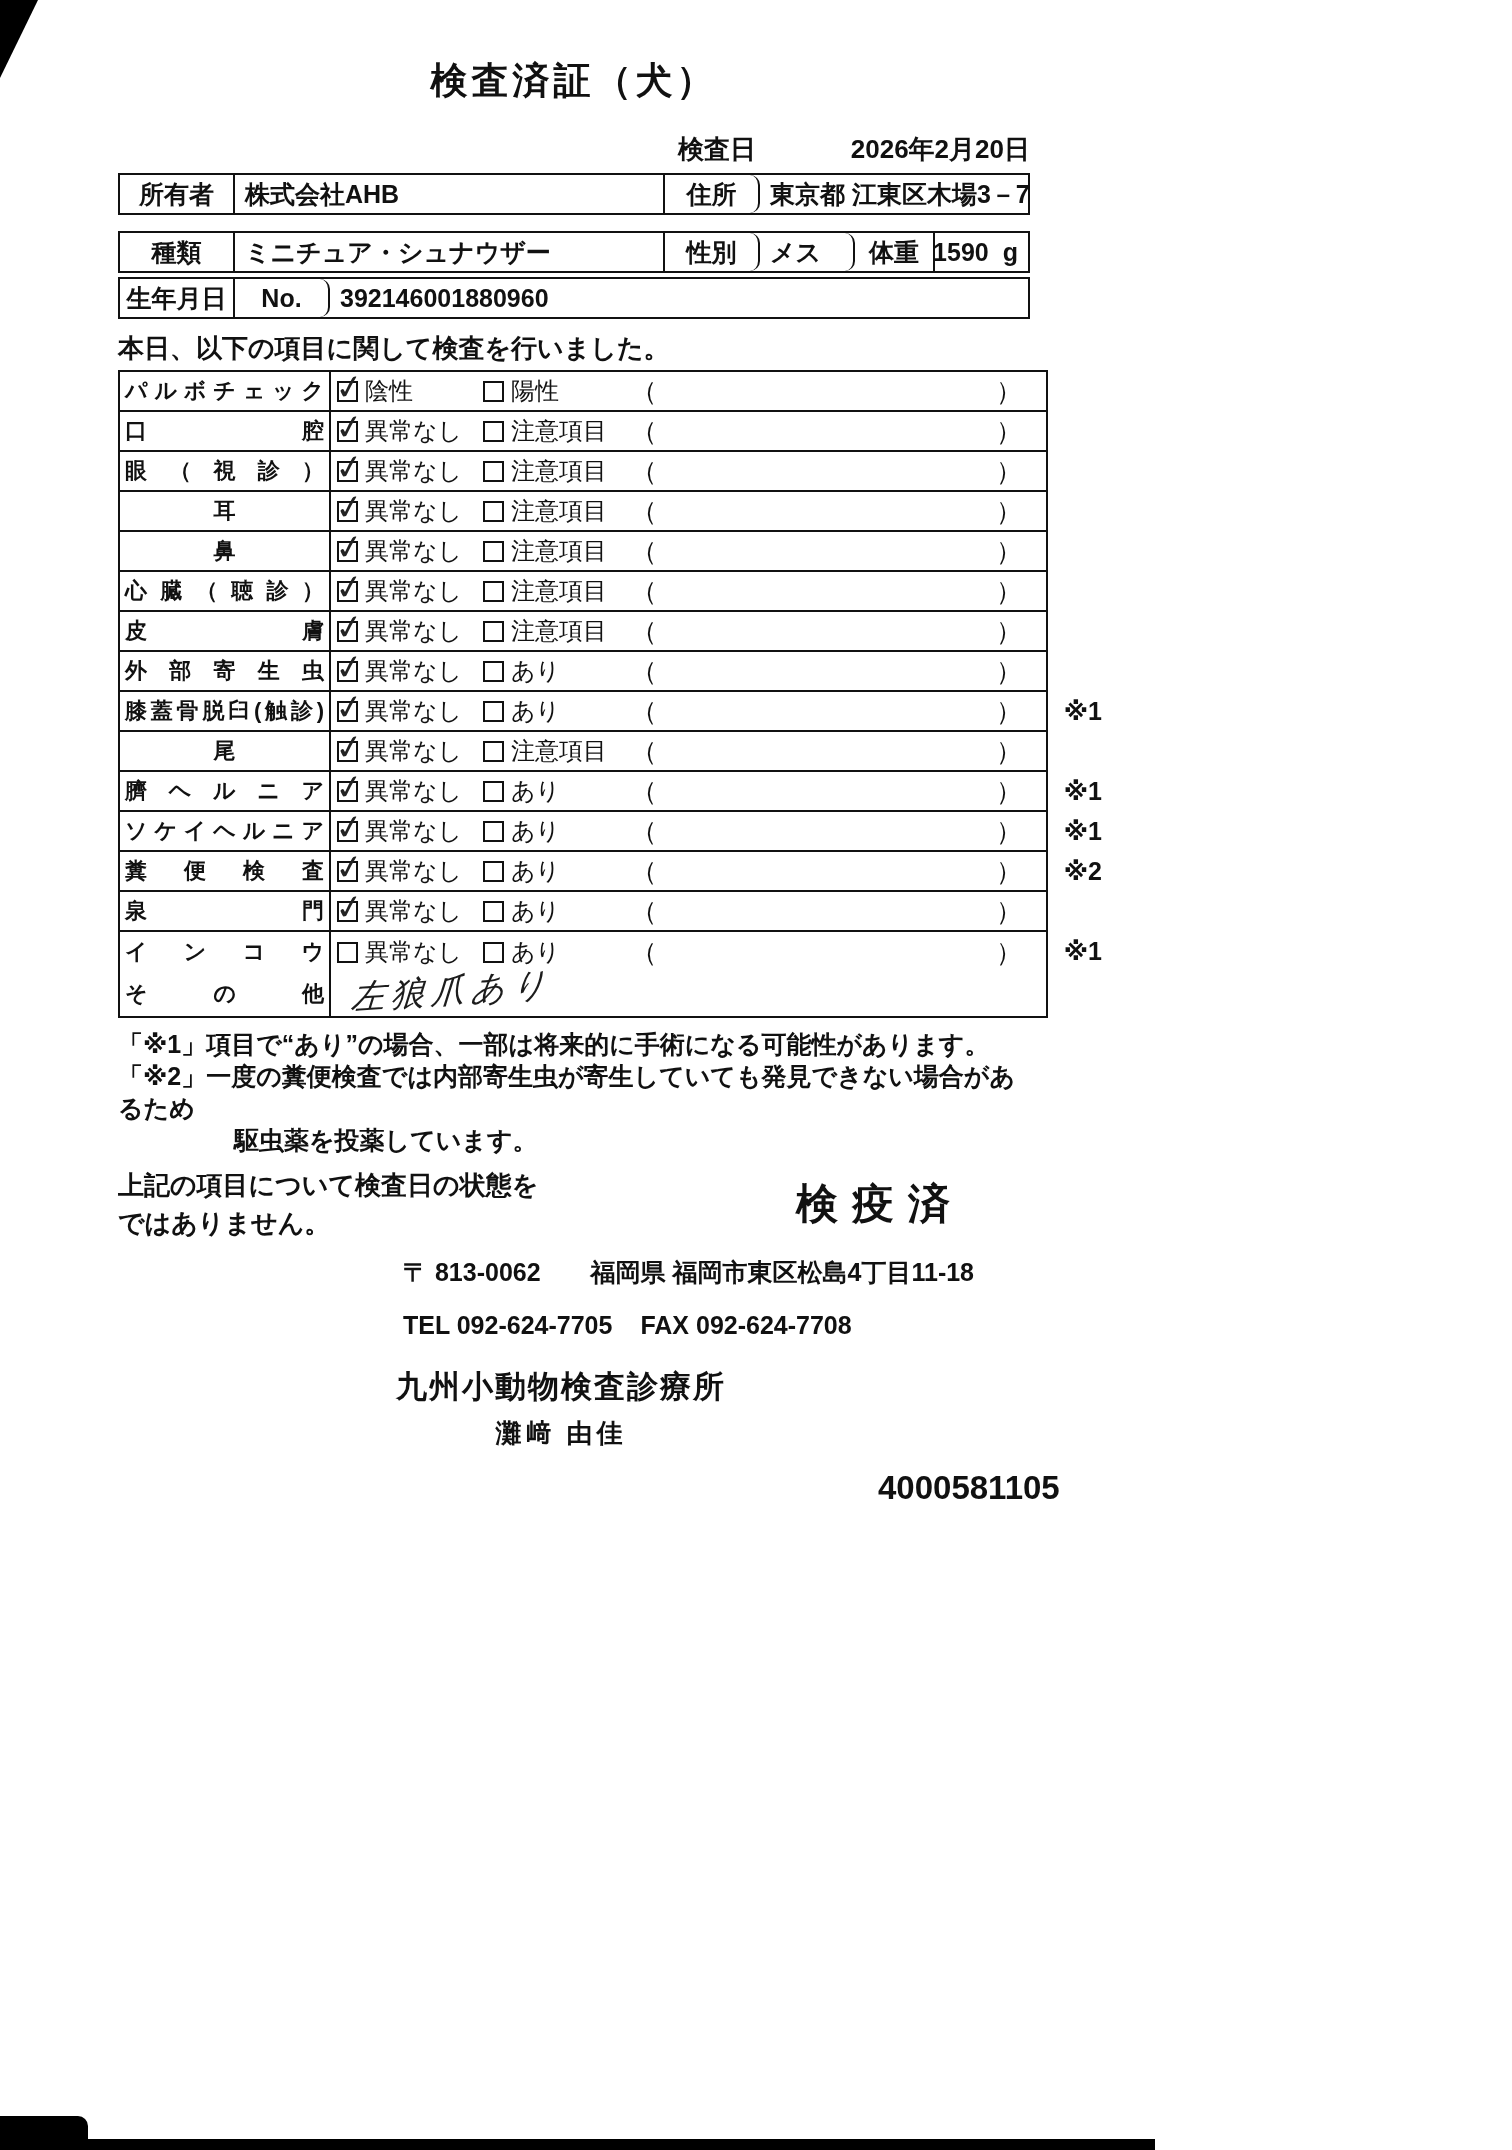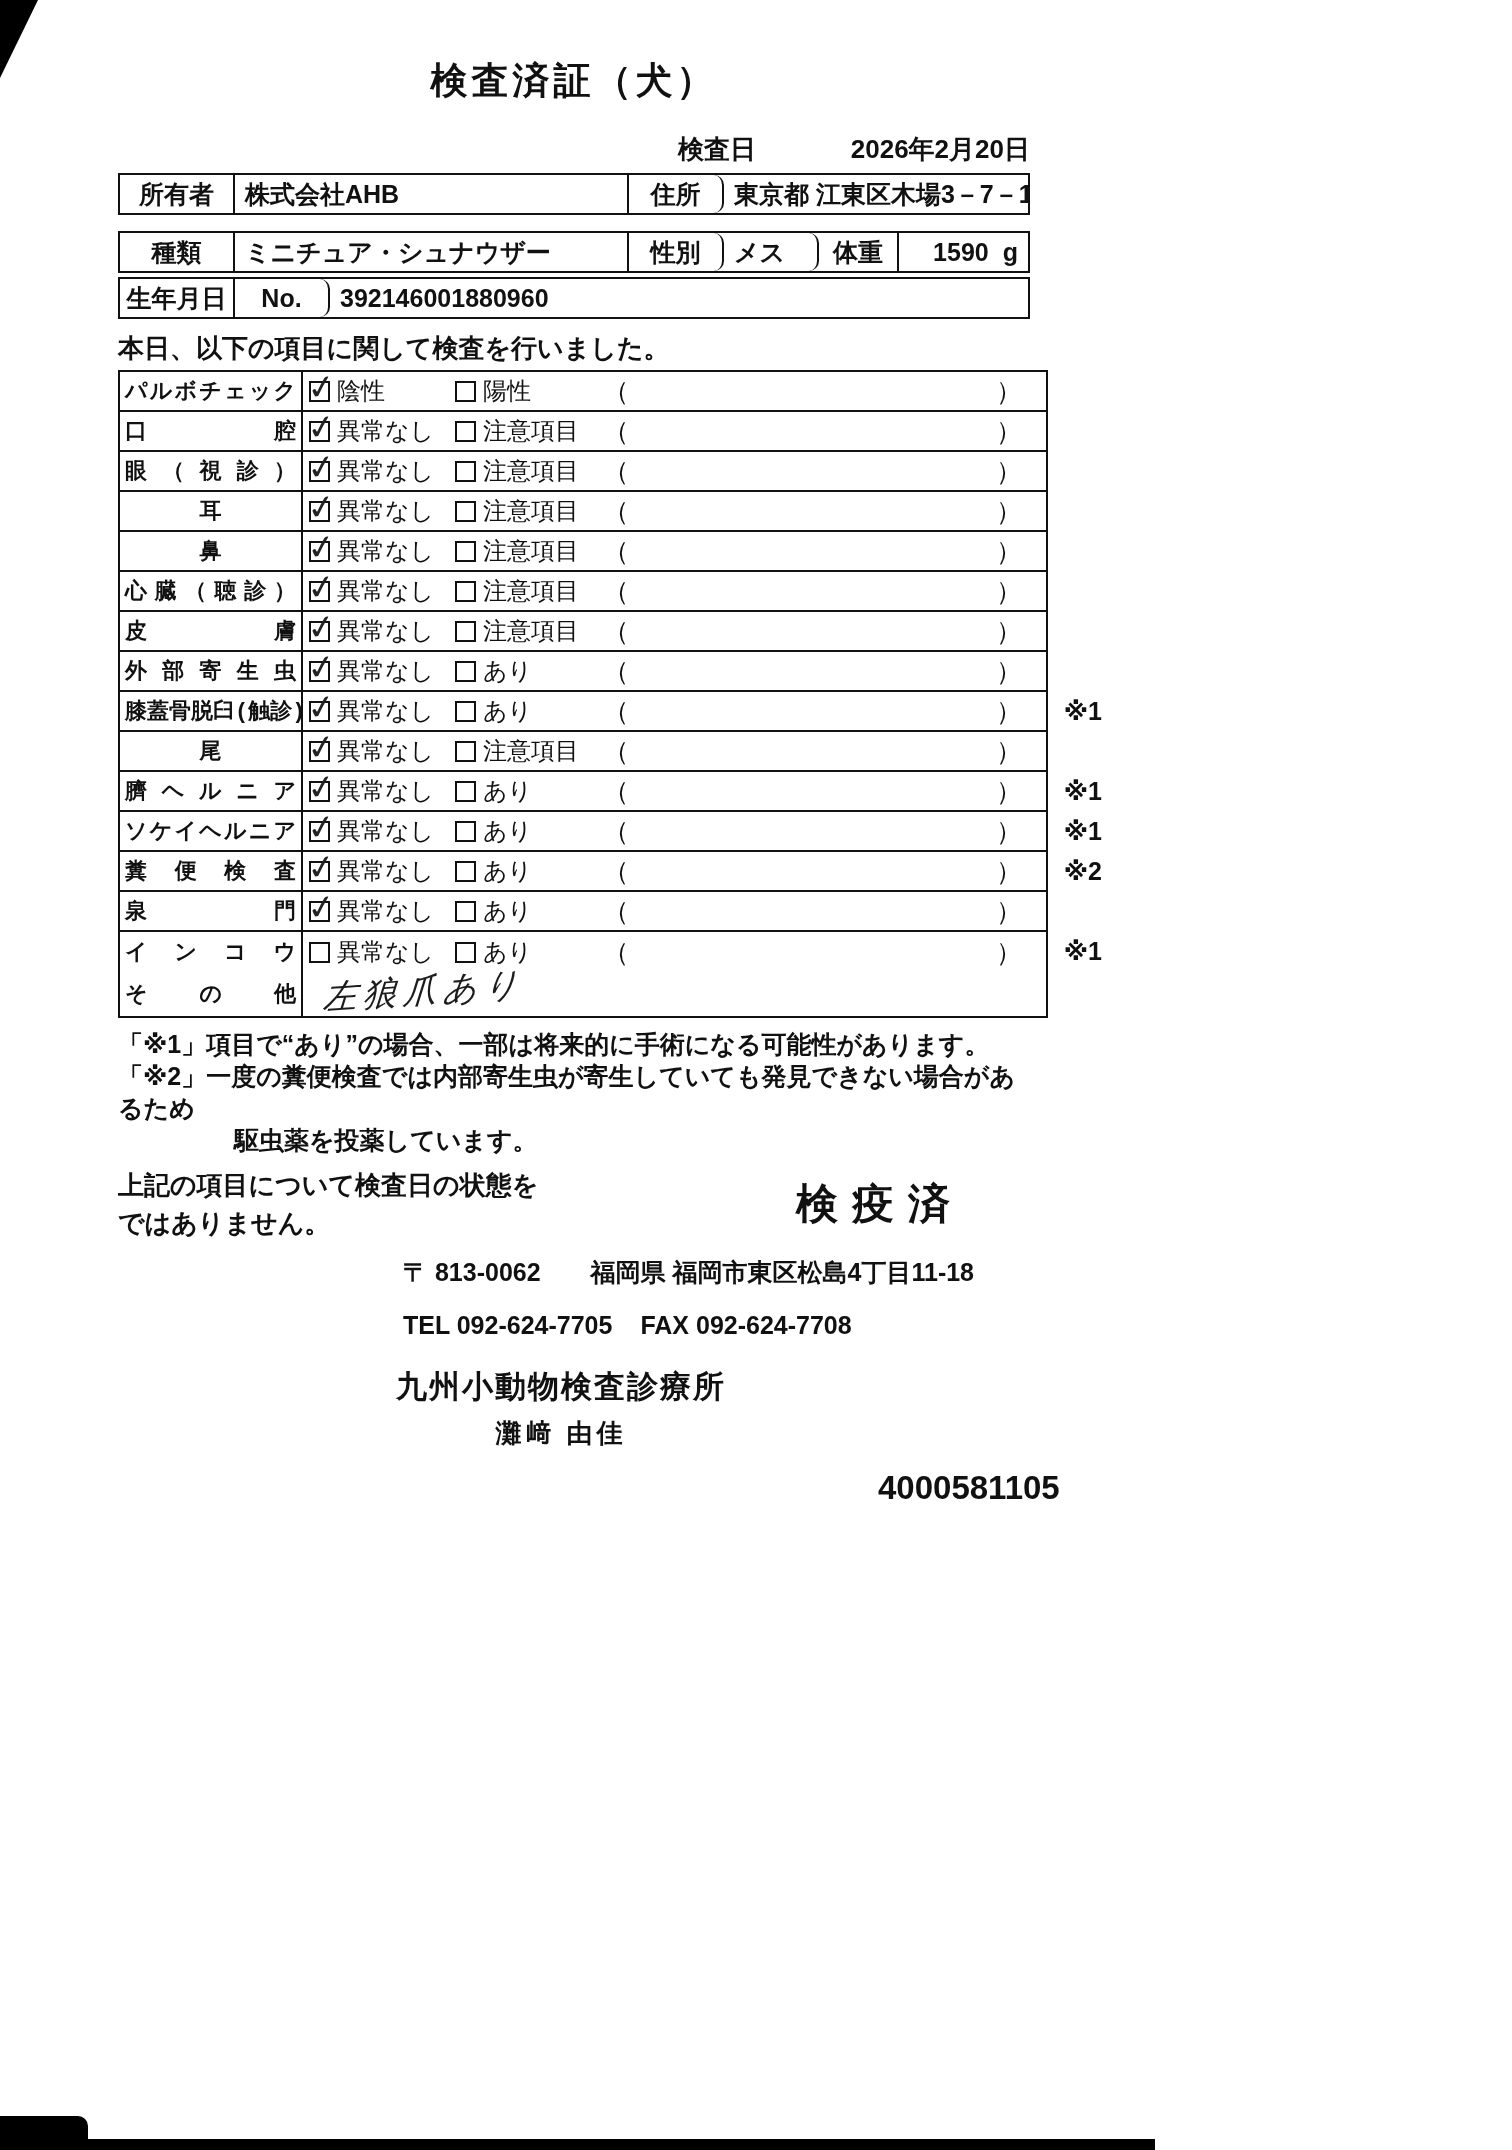--- a/index.html
+++ b/index.html
@@ -18,37 +18,37 @@
 
   
   .date-line { display:flex; justify-content:space-between; padding-left:560px; margin-top:26px; font-size:26px; font-weight:bold; }
 
   
   .hd-table { display:flex; border:2px solid #111; margin-top:6px; height:42px; font-size:25px; font-weight:bold; }
   .hd-cell { display:flex; align-items:center; padding:0 10px; border-right:2px solid #111; overflow:hidden; white-space:nowrap; }
   .hd-cell:last-child { border-right:none; }
   .hd-cell.lab { justify-content:center; }
   .w115 { width:115px; flex:none; }
-  .w370 { width:394px; flex:none; }
+  .w370 { width:430px; flex:none; }
   .w95  { width:95px;  flex:none;border-radius:10px; }
   .w80  { width:80px;  flex:none; }
   .grow { flex:1; }
   .mt16 { margin-top:16px; }
   .mt4  { margin-top:4px; }
   .num-right { justify-content:flex-end; }
   .unit { margin-left:14px; font-weight:bold; }
 
   .intro { margin-top:12px; font-size:26px; font-weight:bold; }
 
   
   .insp-wrap { position:relative; margin-top:4px; width:930px; }
   .insp-table { border:2px solid #111; }
   .irow { display:flex; height:40px; border-bottom:2px solid #111; position:relative; }
   .insp-table .irow:last-child { border-bottom:none; }
-  .ilabel { width:183px; flex:none; border-right:2px solid #111; display:flex; align-items:center; padding:0 5px;font-family:Liberation Mono, monospace; }
+  .ilabel { width:211px; flex:none; border-right:2px solid #111; display:flex; align-items:center; padding:0 5px; }
   .dist { width:100%; font-size:22px; font-weight:bold; text-align:justify; text-align-last:justify; white-space:nowrap; }
   .dist.center { text-align:center; text-align-last:center; }
   .icontent { flex:1; display:flex; align-items:center; padding-left:6px; font-size:24px; }
   .cbgroup { display:flex; align-items:center; width:146px; flex:none; }
   .cb { width:21px; height:21px; border:2px solid #111; margin-right:7px; position:relative; flex:none; background:#fff; }
   .tick { position:absolute; left:-4px; top:-13px; font-size:34px; line-height:1; font-weight:bold; transform:rotate(-8deg); color:#222; }
   .paren { font-size:26px; }
   .po { margin-left:2px; }
   .spacer { flex:1; }
   .pc { margin-right:24px; }

